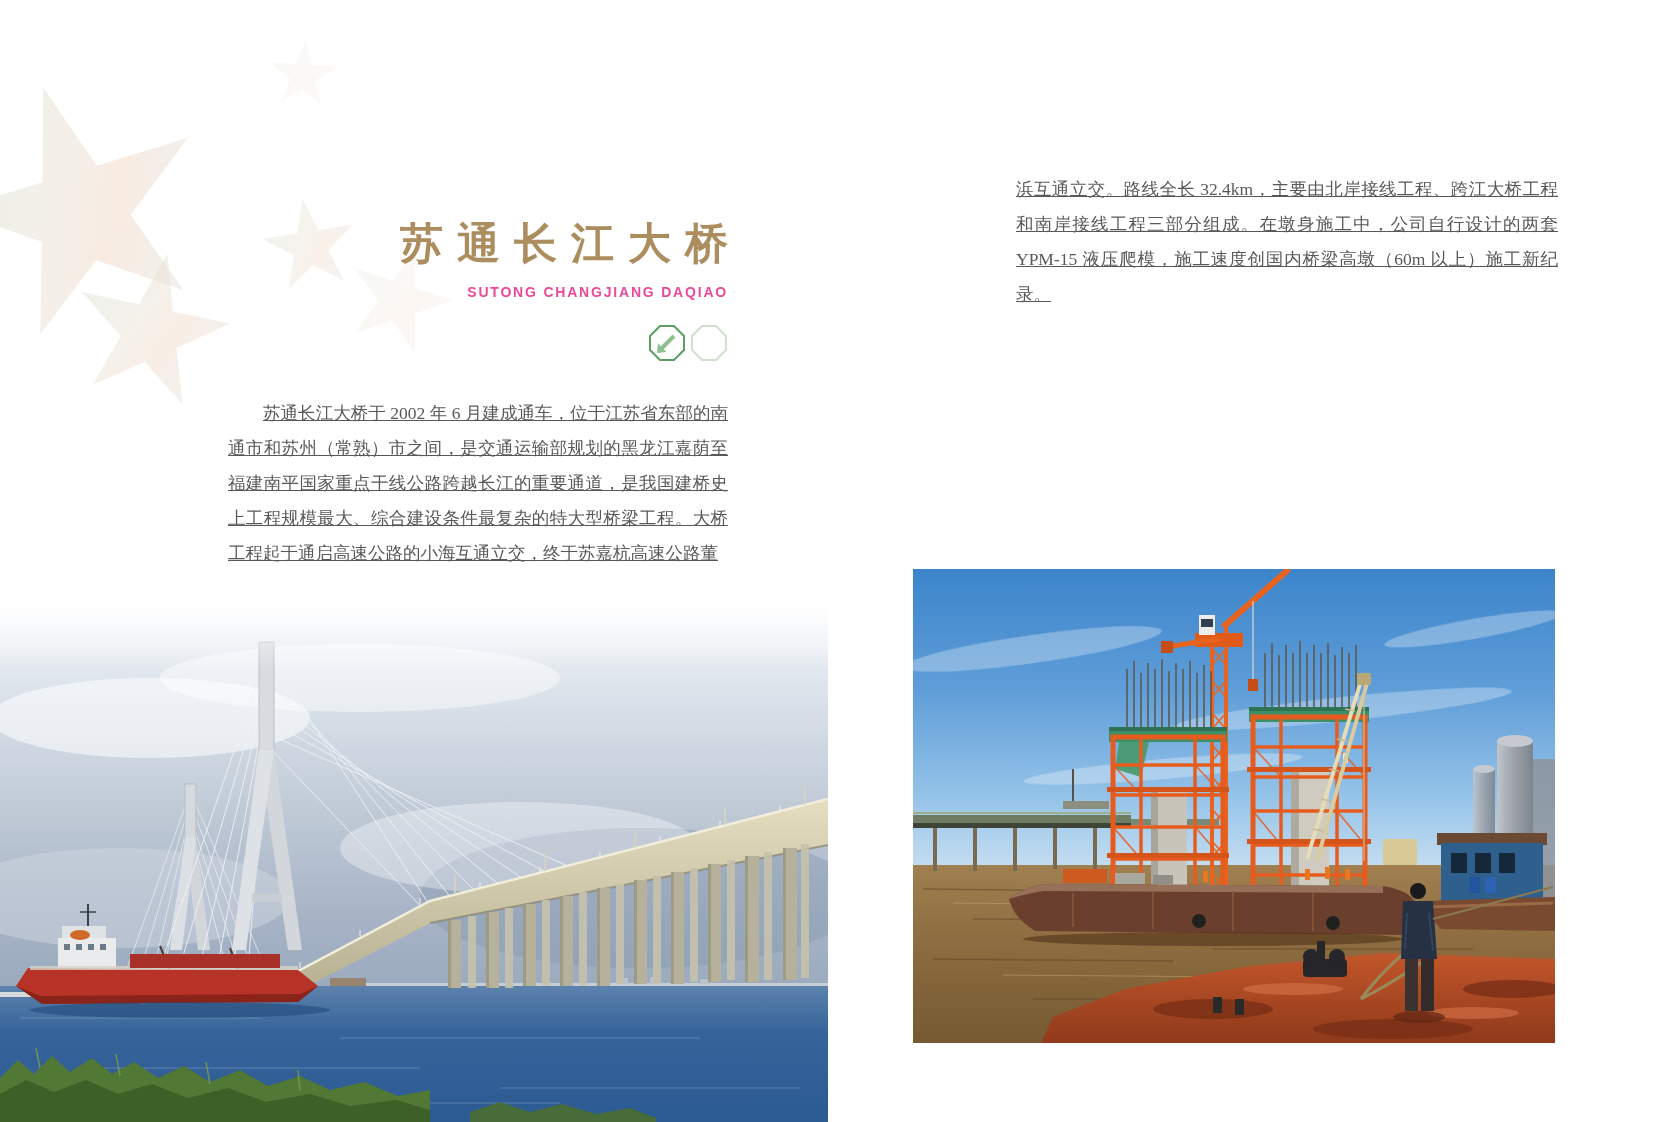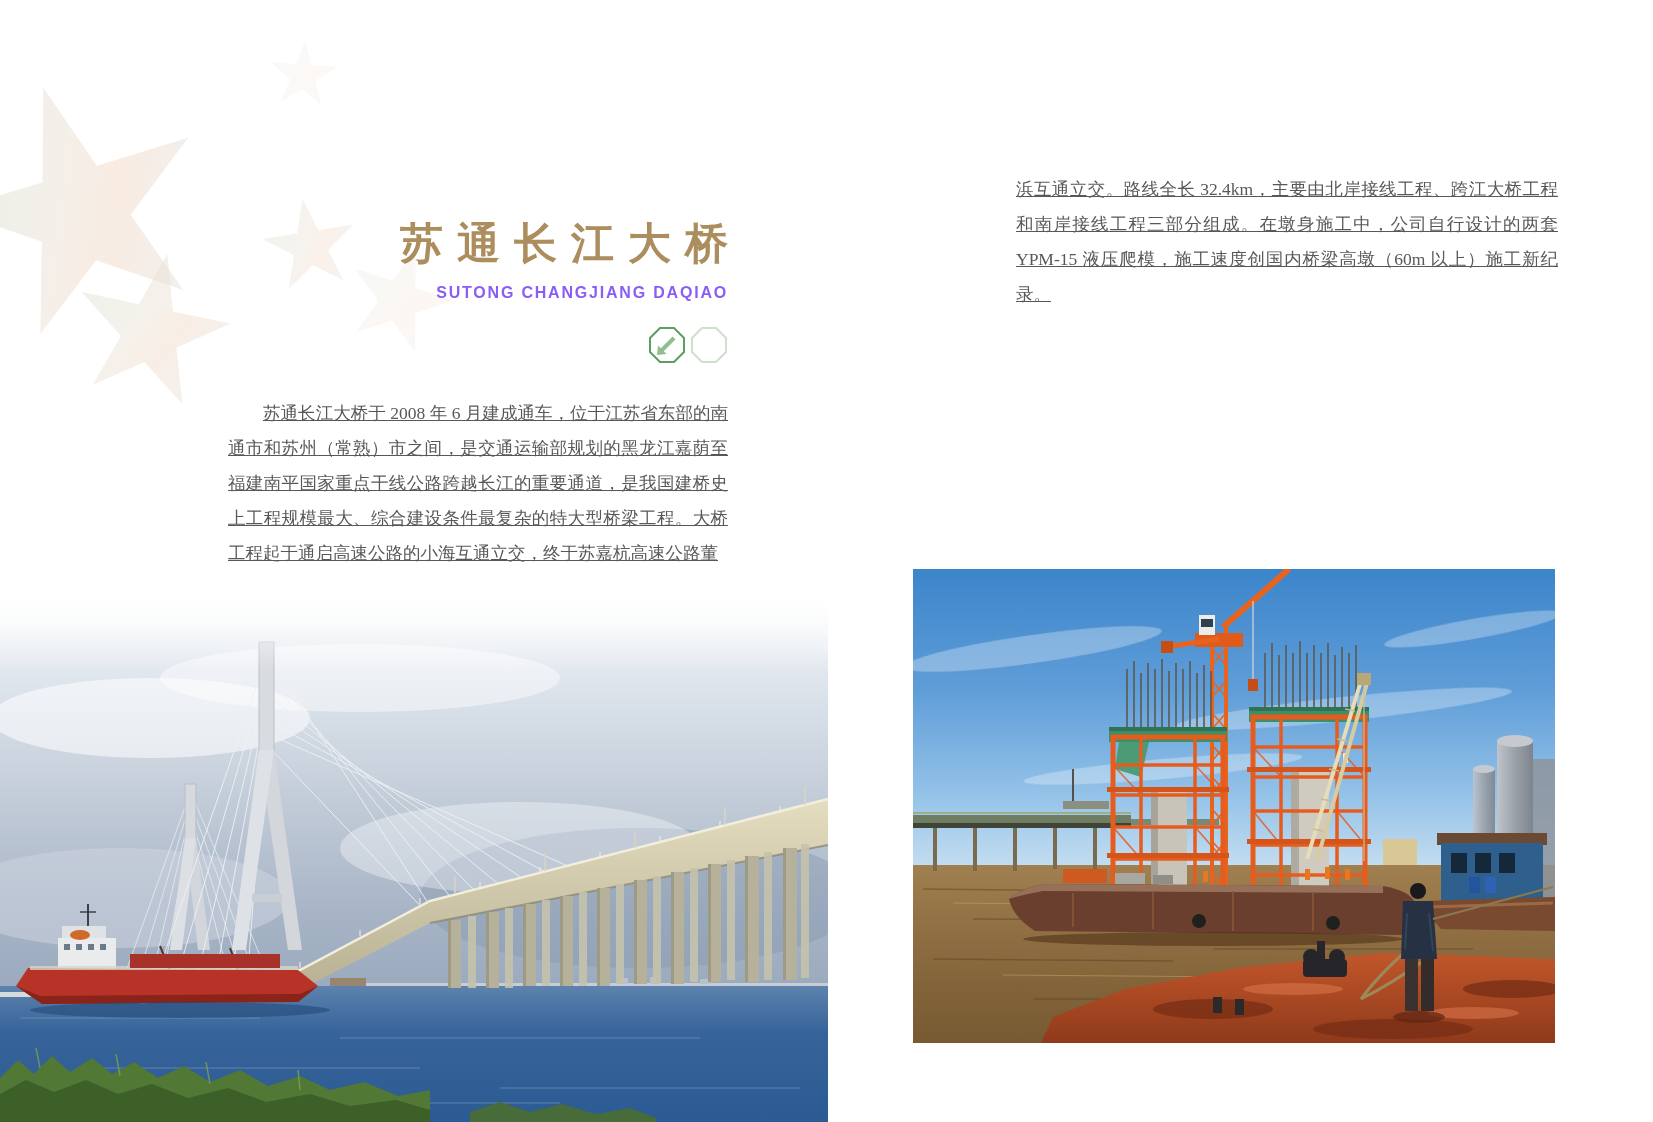--- a/index.html
+++ b/index.html
@@ -13,21 +13,21 @@
   .star.s2{left:72px;top:252px;width:158px;height:158px;transform:rotate(12deg);opacity:.45;}
   .star.s3{left:262px;top:198px;width:96px;height:96px;transform:rotate(-9deg);opacity:.38;}
   .star.s4{left:345px;top:246px;width:108px;height:108px;transform:rotate(18deg);opacity:.22;}
   .star.s5{left:268px;top:40px;width:70px;height:70px;transform:rotate(4deg);opacity:.18;}
   
   .title-block{position:absolute;left:228px;top:220px;width:500px;text-align:right;}
   .main-title{font-family:"Liberation Sans","DejaVu Sans",sans-serif;
               font-size:43px;font-weight:bold;color:#ac8d5e;line-height:1.1;
               letter-spacing:14px;margin-right:-14px;white-space:nowrap;}
   .sub-title{font-family:"Liberation Sans","DejaVu Sans",sans-serif;
-             font-size:16px;font-weight:600;color:#8b5cf6;letter-spacing:1.8px;
+             font-size:14px;font-weight:600;color:#ec4899;letter-spacing:1.8px;
              margin-top:17px;white-space:nowrap;}
   .icon-row{margin-top:24px;display:flex;justify-content:flex-end;gap:4px;}
   
   .body-para{font-size:17.5px;line-height:35px;color:#5a5856;text-align:justify;margin:0;text-decoration:underline;}
   .indent{text-indent:2em;}
   .left-para{position:absolute;left:228px;top:396px;width:500px;}
   .right-col{position:absolute;left:1016px;top:172px;width:542px;}
   
   .photo{position:absolute;display:block;}
   .photo-left{left:0;top:598px;width:828px;height:524px;}
@@ -52,21 +52,21 @@
         <polygon points="12,2 26,2 36,12 36,26 26,36 12,36 2,26 2,12" fill="none" stroke="#5d9e63" stroke-width="2"></polygon>
         <line x1="26" y1="12" x2="12" y2="26" stroke="#8fbf8f" stroke-width="4"></line>
         <polygon points="9,29 10,19.5 18.5,28" fill="#8fbf8f"></polygon>
       </svg>
       <svg width="38" height="38" viewBox="0 0 38 38">
         <polygon points="12,2 26,2 36,12 36,26 26,36 12,36 2,26 2,12" fill="none" stroke="#cfe0cc" stroke-width="2"></polygon>
       </svg>
     </div>
   </div>
 
-  <p class="body-para indent left-para">苏通长江大桥于 2008 年 6 月建成通车，位于江苏省东部的南通市和苏州（常熟）市之间，是交通运输部规划的黑龙江嘉荫至福建南平国家重点干线公路跨越长江的重要通道，是我国建桥史上工程规模最大、综合建设条件最复杂的特大型桥梁工程。大桥工程起于通启高速公路的小海互通立交，终于苏嘉杭高速公路董</p>
+  <p class="body-para indent left-para">苏通长江大桥于 2002 年 6 月建成通车，位于江苏省东部的南通市和苏州（常熟）市之间，是交通运输部规划的黑龙江嘉荫至福建南平国家重点干线公路跨越长江的重要通道，是我国建桥史上工程规模最大、综合建设条件最复杂的特大型桥梁工程。大桥工程起于通启高速公路的小海互通立交，终于苏嘉杭高速公路董</p>
 
   <div class="right-col">
     <p class="body-para">浜互通立交。路线全长 32.4km，主要由北岸接线工程、跨江大桥工程和南岸接线工程三部分组成。在墩身施工中，公司自行设计的两套 YPM-15 液压爬模，施工速度创国内桥梁高墩（60m 以上）施工新纪录。</p>
   </div>
 
   <svg class="photo photo-left" viewBox="0 0 828 524" preserveAspectRatio="none" role="img">
     <defs>
       <linearGradient id="skyL" x1="0" y1="0" x2="0" y2="1">
         <stop offset="0" stop-color="#f7f9fb"></stop>
           <stop offset="0.22" stop-color="#dde4ec"></stop>

